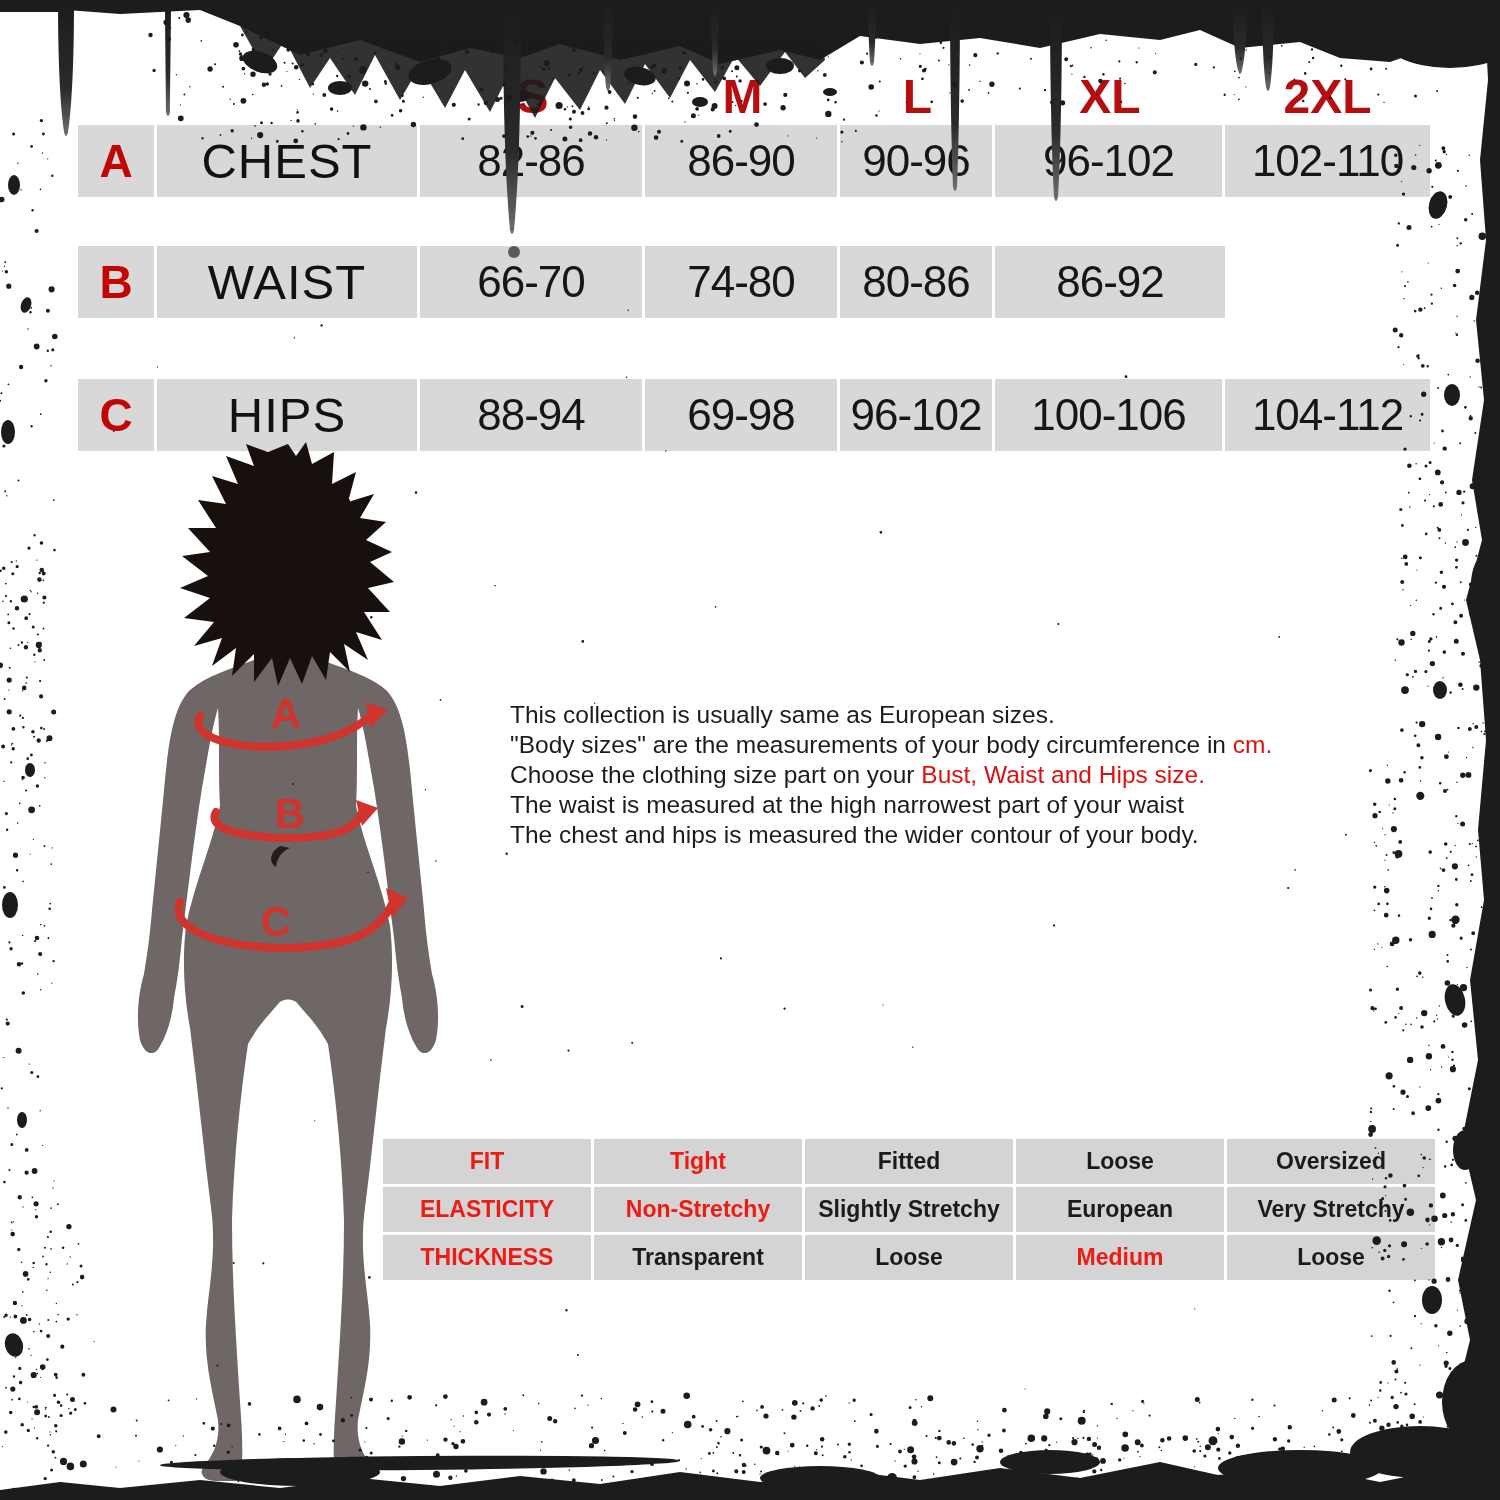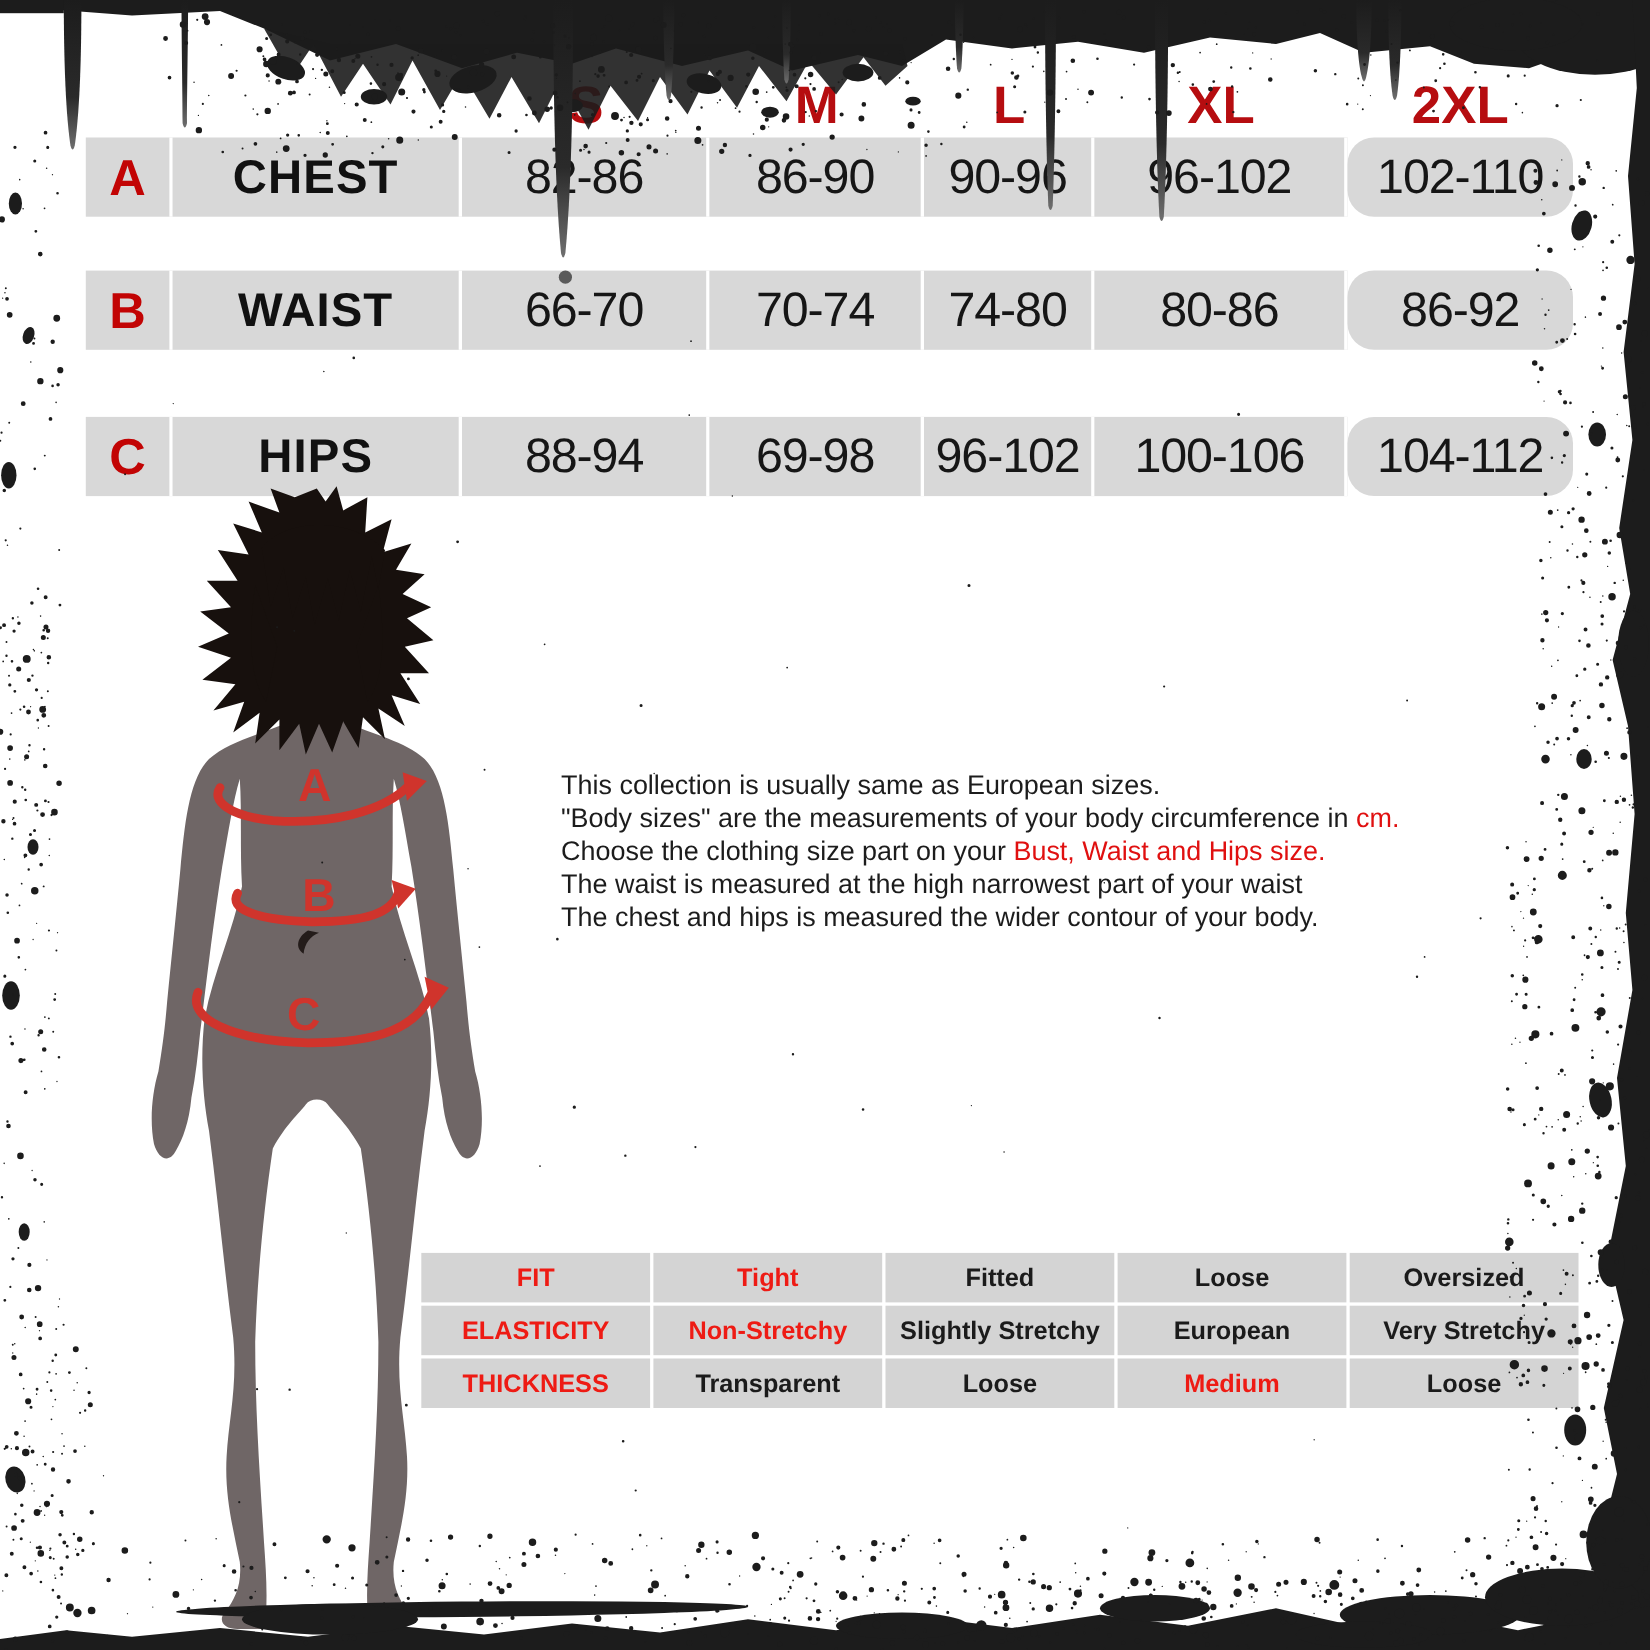--- a/index.html
+++ b/index.html
@@ -6,24 +6,24 @@
   #stage{position:relative;width:1500px;height:1500px;background:#ffffff;overflow:hidden;
          font-family:"Liberation Sans", sans-serif;}
 
   
   .size-table{position:absolute;left:78px;top:68px;width:1352px;}
   .srow{display:grid;grid-template-columns:79px 263px 225px 195px 155px 230px 205px;}
   .srow.head{height:57px;}
   .srow.band{height:72px;}
   .srow .cell{display:flex;align-items:center;justify-content:center;}
   .srow.band .cell{background:#d8d8d8;border-right:3px solid #ffffff;}
-  .srow.band .cell:last-child{border-right:none;border-radius:24px;}
+  .srow.band .cell:last-child{border-right:none;}
   .size-head-label{font-weight:bold;font-size:48px;color:#b60d10;}
   .row-letter{font-weight:bold;font-size:46px;color:#c20404;}
-  .row-name{font-weight:bold;font-size:43px;color:#111;letter-spacing:1px;}
+  .row-name{font-weight:normal;font-size:49px;color:#111;letter-spacing:1px;}
   .val{font-size:44px;color:#161616;letter-spacing:-1px;}
   .spacer-a{height:49px;} .spacer-b{height:61px;}
 
   
   .notes{position:absolute;left:510px;top:700px;width:800px;
          font-size:24.5px;line-height:30px;color:#1c1c1c;}
   .notes .red{color:#e01010;margin-top:16px;}
 
   
   .attr-table{position:absolute;left:383px;top:1139px;width:1052px;
@@ -62,21 +62,20 @@
       <div class="cell val">90-96</div>
       <div class="cell val">96-102</div>
       <div class="cell val">102-110</div>
     </div>
     <div class="spacer-a"></div>
 
     <div class="srow band">
       <div class="cell row-letter">B</div>
       <div class="cell row-name">WAIST</div>
       <div class="cell val">66-70</div>
-      <div class="cell val">70-74</div>
       <div class="cell val">74-80</div>
       <div class="cell val">80-86</div>
       <div class="cell val">86-92</div>
     </div>
     <div class="spacer-b"></div>
 
     <div class="srow band">
       <div class="cell row-letter">C</div>
       <div class="cell row-name">HIPS</div>
       <div class="cell val">88-94</div>

